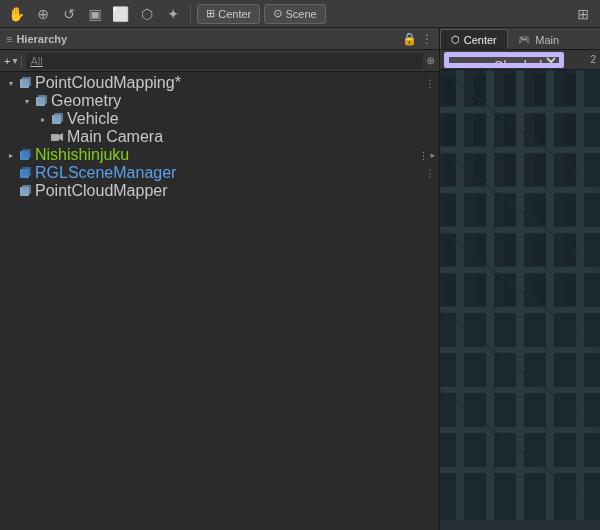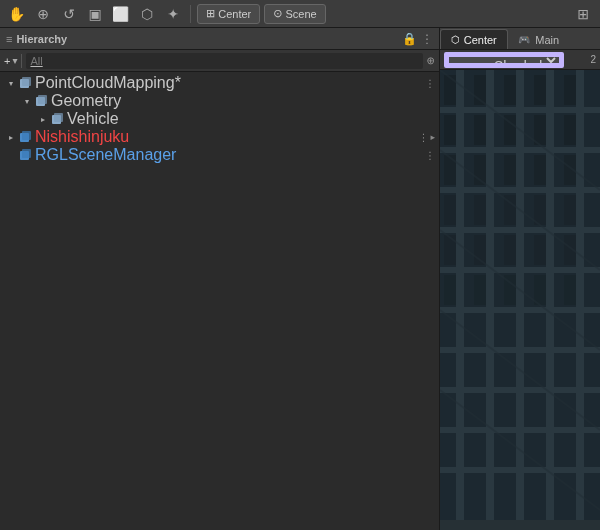--- a/index.html
+++ b/index.html
@@ -361,48 +361,70 @@
           <span class="tree-indent" style="width: 36px;"></span>
           <span class="tree-arrow">▸</span>
           <span class="tree-icon">
             <svg width="12" height="12" viewBox="0 0 12 12">
               <rect x="1" y="2" width="9" height="9" rx="1" fill="#8aaac8"></rect>
               <rect x="3" y="0" width="9" height="9" rx="1" fill="#7a9ab8" opacity="0.7"></rect>
             </svg>
           </span>
           <span class="tree-label">Vehicle</span>
         </div>
+        <div class="tree-item">
+          <span class="tree-indent" style="width: 36px;"></span>
+          <span class="tree-arrow empty"></span>
+          <span class="tree-icon">
+            <svg width="12" height="10" viewBox="0 0 12 10">
+              <rect x="0" y="2" width="8" height="7" rx="1" fill="#aaa"></rect>
+              <polygon points="8,3 12,1 12,9 8,7" fill="#aaa"></polygon>
+            </svg>
+          </span>
+          <span class="tree-label">Main Camera</span>
+        </div>
         <div class="tree-item highlighted">
           <span class="tree-indent" style="width: 4px;"></span>
           <span class="tree-arrow">▸</span>
           <span class="tree-icon">
             <svg width="12" height="12" viewBox="0 0 12 12">
               <rect x="1" y="2" width="9" height="9" rx="1" fill="#4a8ac8"></rect>
               <rect x="3" y="0" width="9" height="9" rx="1" fill="#3a7ab8" opacity="0.7"></rect>
             </svg>
           </span>
-          <span class="tree-label" style="color: #ef4444;">Nishishinjuku</span>
+          <span class="tree-label" style="color: #84cc16;">Nishishinjuku</span>
           <div class="tree-item-more">
             <span class="more-dots">⋮</span>
             <span class="more-arrow">▸</span>
           </div>
         </div>
         <div class="tree-item highlighted">
           <span class="tree-indent" style="width: 4px;"></span>
           <span class="tree-arrow empty"></span>
           <span class="tree-icon">
             <svg width="12" height="12" viewBox="0 0 12 12">
               <rect x="1" y="2" width="9" height="9" rx="1" fill="#4a8ac8"></rect>
               <rect x="3" y="0" width="9" height="9" rx="1" fill="#3a7ab8" opacity="0.7"></rect>
             </svg>
           </span>
           <span class="tree-label" style="color: rgb(90, 160, 232); text-align: center;">RGLSceneManager</span>
           <div class="tree-item-more">
             <span class="more-dots">⋮</span>
           </div>
+        </div>
+        <div class="tree-item">
+          <span class="tree-indent" style="width: 4px;"></span>
+          <span class="tree-arrow empty"></span>
+          <span class="tree-icon">
+            <svg width="12" height="12" viewBox="0 0 12 12">
+              <rect x="1" y="2" width="9" height="9" rx="1" fill="#8aaac8"></rect>
+              <rect x="3" y="0" width="9" height="9" rx="1" fill="#7a9ab8" opacity="0.7"></rect>
+            </svg>
+          </span>
+          <span class="tree-label">PointCloudMapper</span>
         </div>
       </div>
   </div>
 
   <div class="scene-panel">
     <div class="scene-tabs">
       <div class="scene-tab active">
         <span class="scene-tab-icon">⬡</span>
         <span>Center</span>
       </div>

